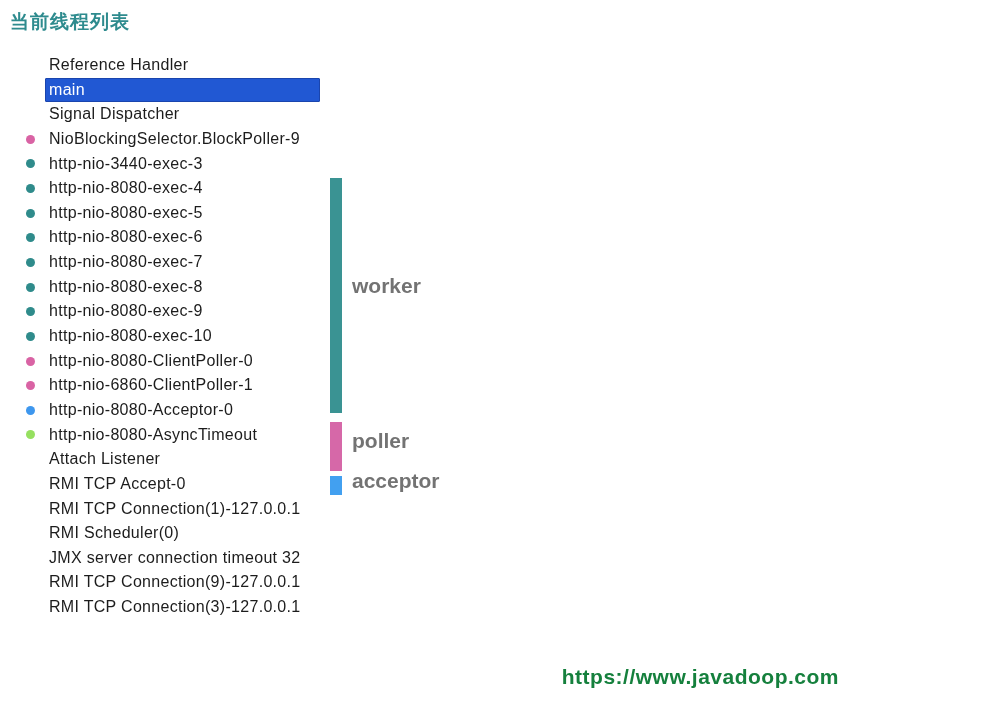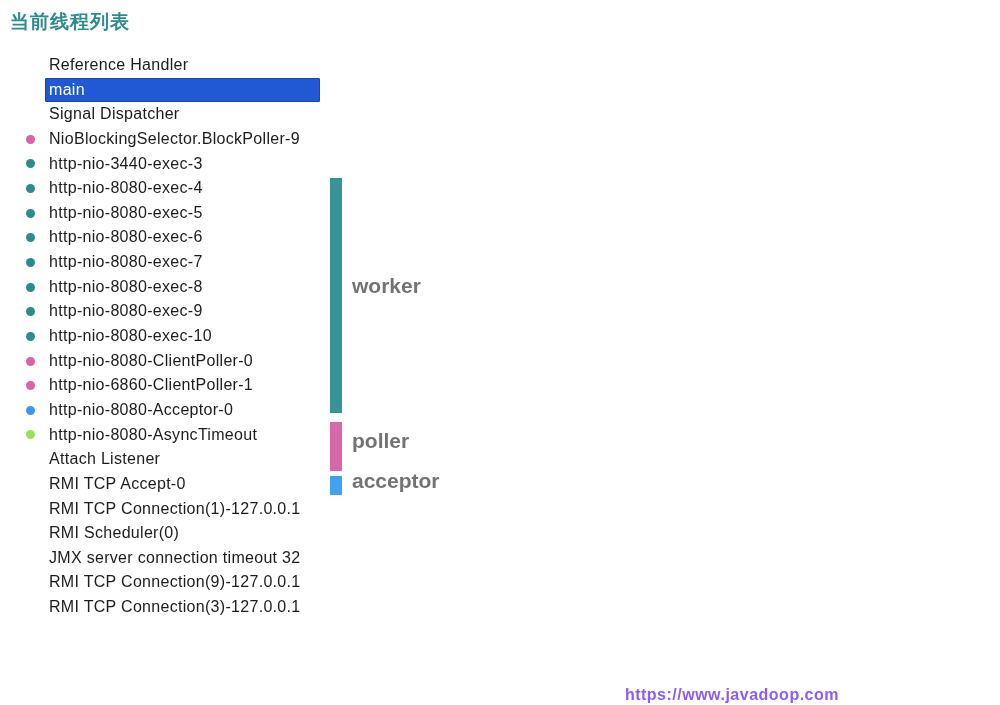--- a/index.html
+++ b/index.html
@@ -49,24 +49,23 @@
   .annotation-layer { position: absolute; left: 0; top: 0; width: 1000px; height: 705px; pointer-events: none; }
   .ann-bar { position: absolute; left: 330px; width: 12px; }
   .ann-label {
     position: absolute; left: 352px;
     font-size: 21px; font-weight: 700; color: #737373;
     white-space: nowrap; line-height: 24px;
   }
 
   .watermark {
     position: absolute; right: 28px; top: 665px;
-    font-size: 16px; font-weight: 700;
-    color: #8b5cf6; letter-spacing: 0.5px;
+    font-size: 21px; font-weight: 700;
+    color: #15803d; letter-spacing: 0.5px;
     white-space: nowrap;
-    margin-top: 21px;
   }
 </style>
 </head>
 <body>
 
 <div id="stage">
   <div class="page-title">当前线程列表</div>
 
   <div class="thread-list">
       <div class="row"><span class="tname">Reference Handler</span></div>

